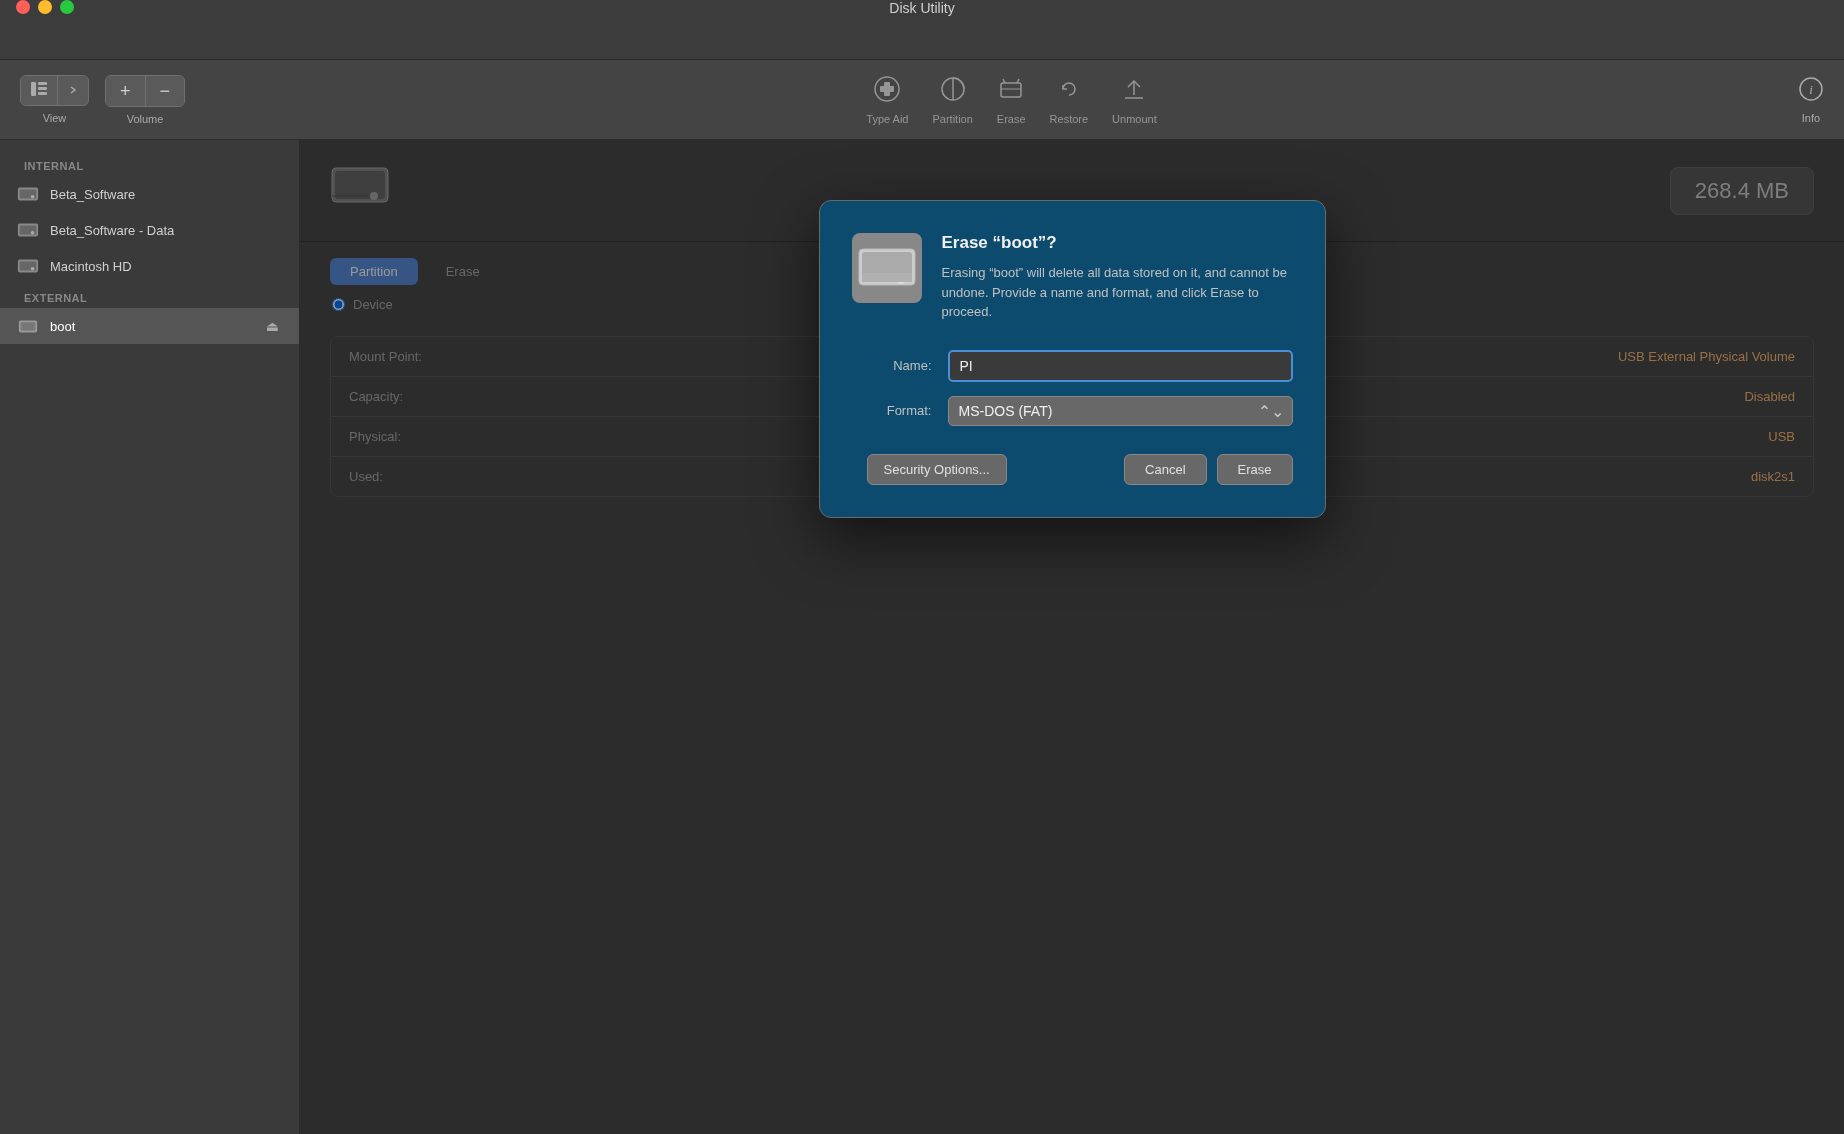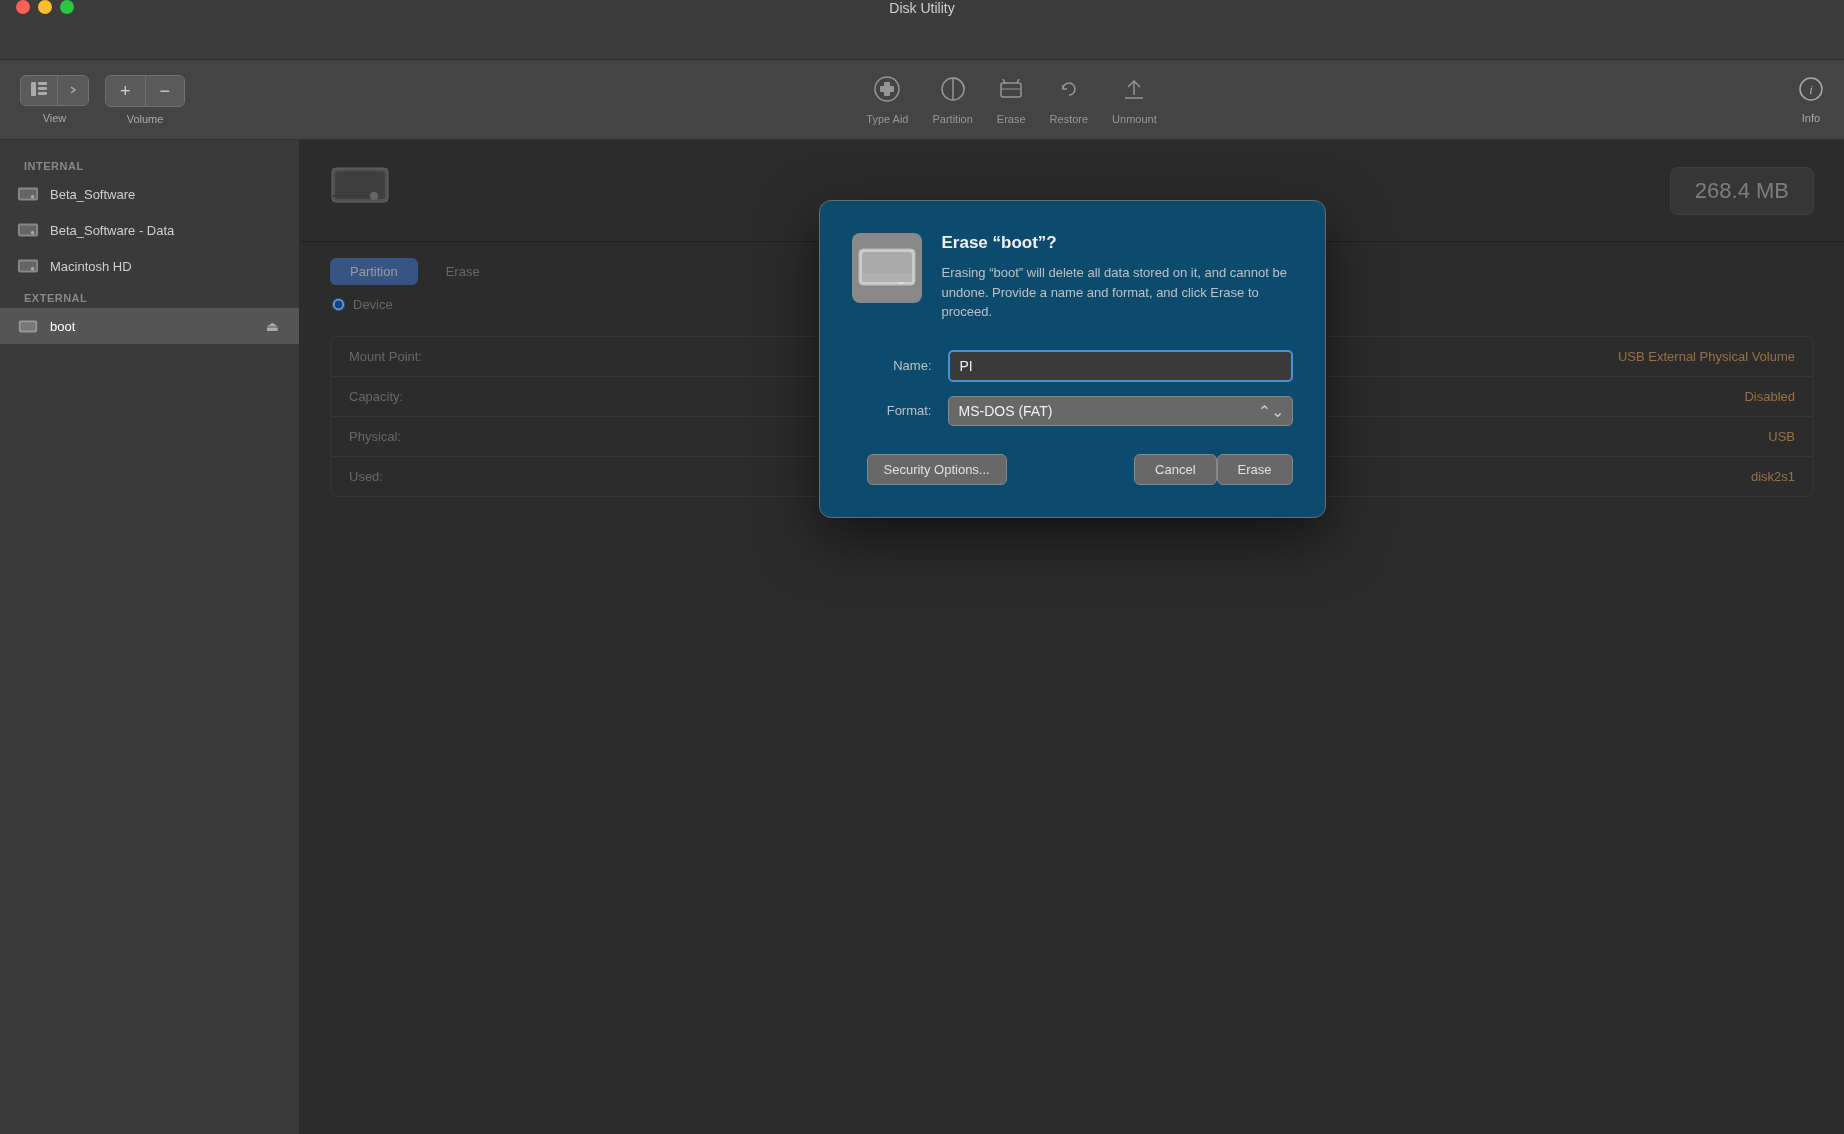--- a/index.html
+++ b/index.html
@@ -393,20 +393,21 @@
       border: 1px solid #888;
       border-radius: 6px;
       padding: 7px 16px;
       color: #e0e0e0;
       font-size: 13px;
       cursor: pointer;
       margin-left: 15px;
     }
     .btn-group {
       display: flex;
+      gap: 10px;
     }
     .btn-cancel {
       background: #686868;
       border: 1px solid #888;
       border-radius: 6px;
       padding: 7px 20px;
       color: #e0e0e0;
       font-size: 13px;
       cursor: pointer;
     }

